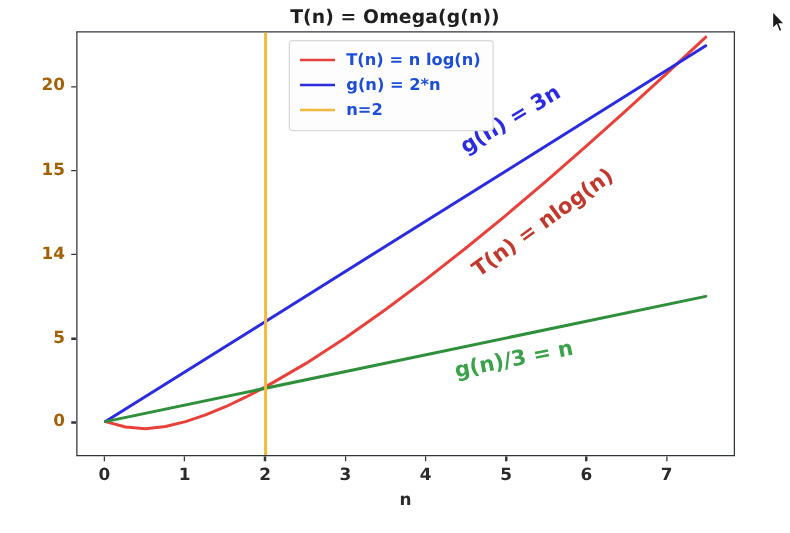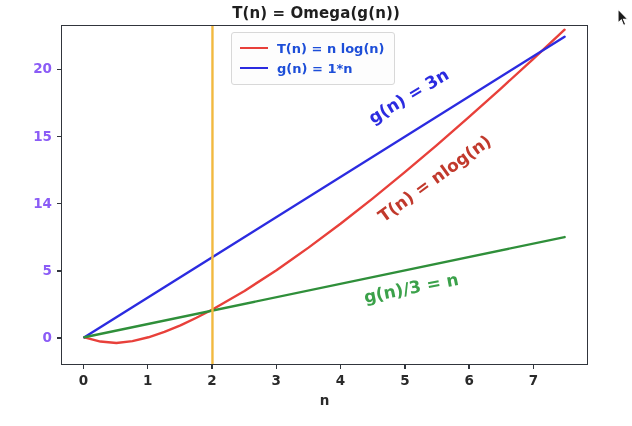--- a/index.html
+++ b/index.html
@@ -52,21 +52,21 @@
     left: 0; top: 0;
     width: 100%;
     height: 100%;
     display: block;
   }
   
   .ytick-label {
     position: absolute;
     right: 637px; 
     font-size: 13.5px;
-    color: #8b5cf6;
+    color: #a16207;
     text-align: right;
     white-space: nowrap;
   }
   .xtick-label {
     position: absolute;
     font-size: 13.5px;
     color: #2a2a2a;
     text-align: center;
     white-space: nowrap;
   }
@@ -196,21 +196,25 @@
 
   <div id="xlabel">n</div>
 
   <div id="legend">
       <div class="legend-row">
         <span class="legend-swatch" style="border-top-color: rgb(232, 64, 58);"></span>
         <span class="legend-text">T(n) = n log(n)</span>
       </div>
       <div class="legend-row">
         <span class="legend-swatch" style="border-top-color: rgb(43, 43, 224);"></span>
-        <span class="legend-text">g(n) = 1*n</span>
+        <span class="legend-text">g(n) = 2*n</span>
+      </div>
+      <div class="legend-row">
+        <span class="legend-swatch" style="border-top-color: rgb(242, 185, 63);"></span>
+        <span class="legend-text">n=2</span>
       </div>
     </div>
 
   <svg id="cursor" viewBox="0 0 12 19" xmlns="http://www.w3.org/2000/svg">
     <path d="M1 1 L1 15.2 L4.3 11.9 L6.5 17.4 L8.7 16.4 L6.5 11.2 L10.8 11.2 Z" fill="#1b1b1b" stroke="#ffffff" stroke-width="1.1"></path>
   </svg>
 
 </div>
 
 </body></html>

